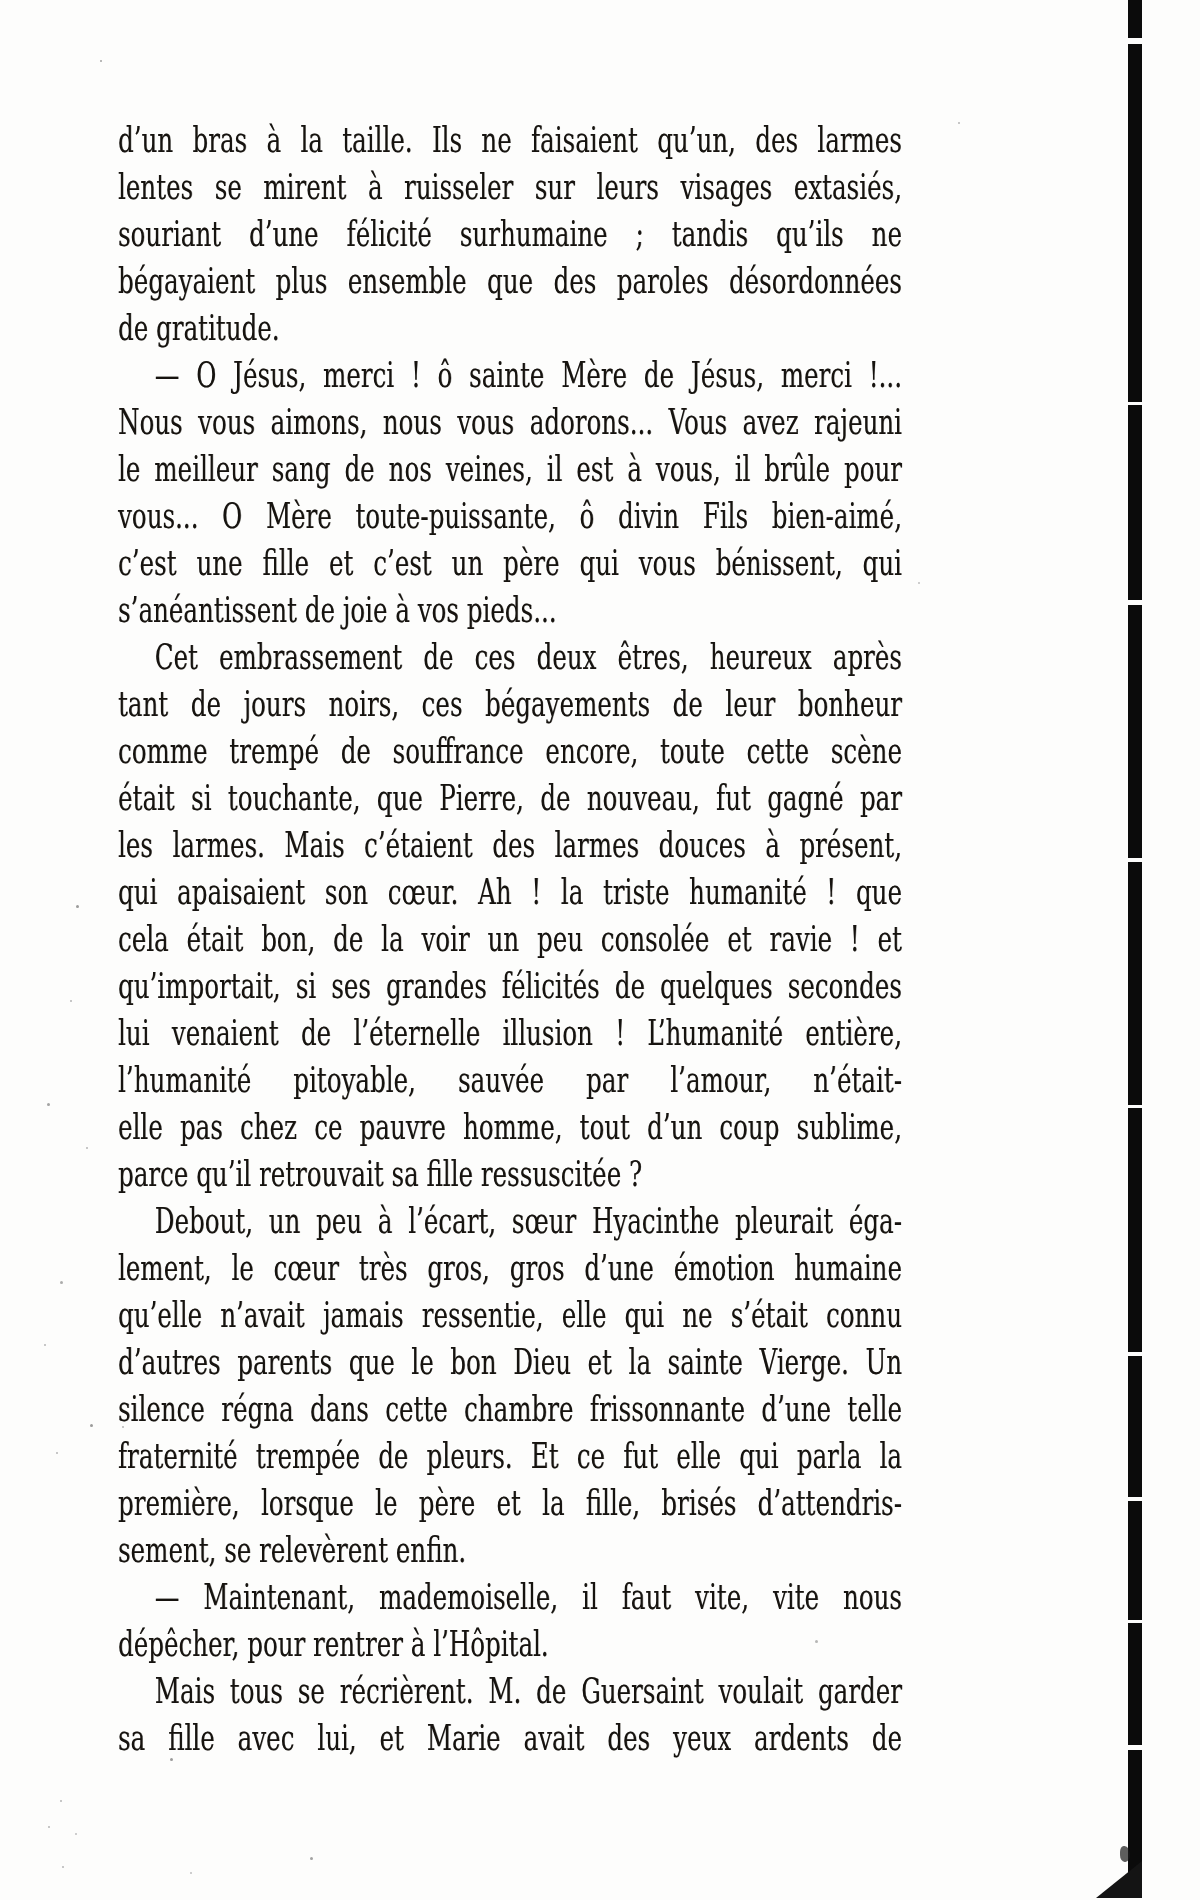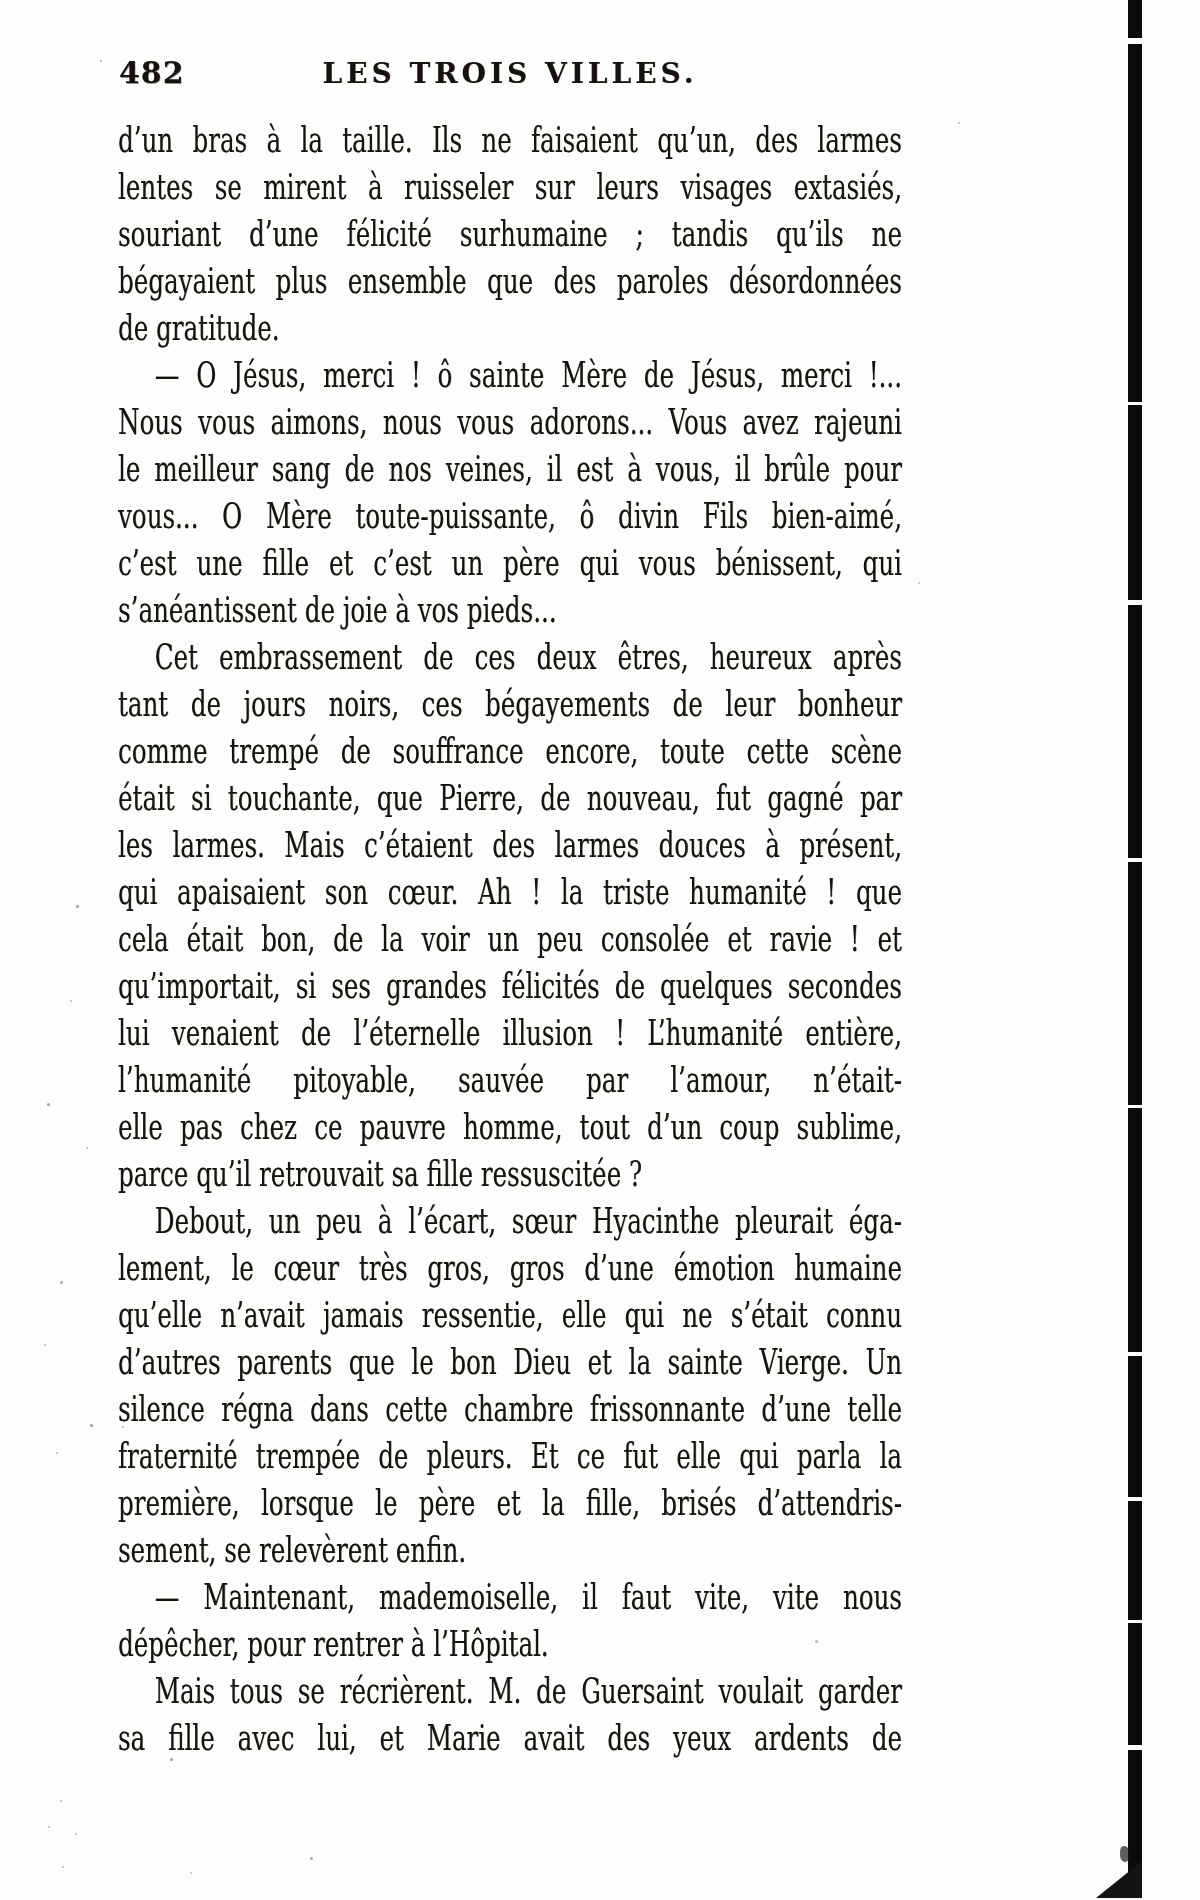--- a/index.html
+++ b/index.html
@@ -58,24 +58,20 @@
     position:absolute;left:1120px;top:1846px;width:10px;height:16px;
     background:#1a1a1a;opacity:.7;border-radius:40% 60% 50% 50%;
   }
   .speck{position:absolute;background:#4a4a4a;border-radius:50%;}
 </style>
 </head>
 <body>
 
 <div class="page">
 
-  <div class="header">
-    <span class="pagenum">482</span>
-    <span class="title">LES TROIS VILLES.</span>
-  </div>
 
   <div class="bodytext" id="body-text">
       <div class="line">d’un bras à la taille. Ils ne faisaient qu’un, des larmes</div>
       <div class="line">lentes se mirent à ruisseler sur leurs visages extasiés,</div>
       <div class="line">souriant d’une félicité surhumaine ; tandis qu’ils ne</div>
       <div class="line">bégayaient plus ensemble que des paroles désordonnées</div>
       <div class="line last">de gratitude.</div>
       <div class="line indent">— O Jésus, merci ! ô sainte Mère de Jésus, merci !...</div>
       <div class="line">Nous vous aimons, nous vous adorons... Vous avez rajeuni</div>
       <div class="line">le meilleur sang de nos veines, il est à vous, il brûle pour</div>

